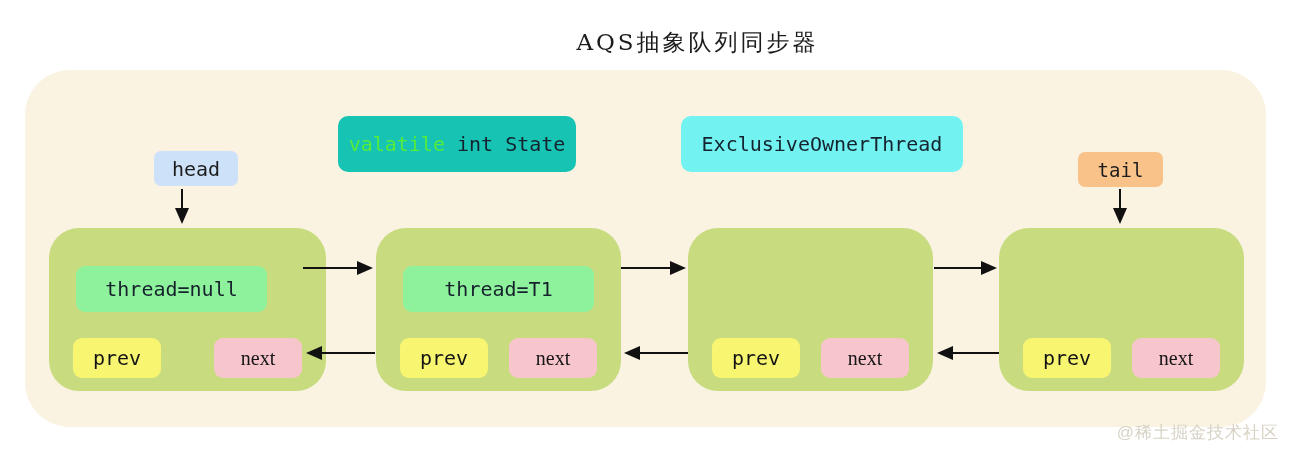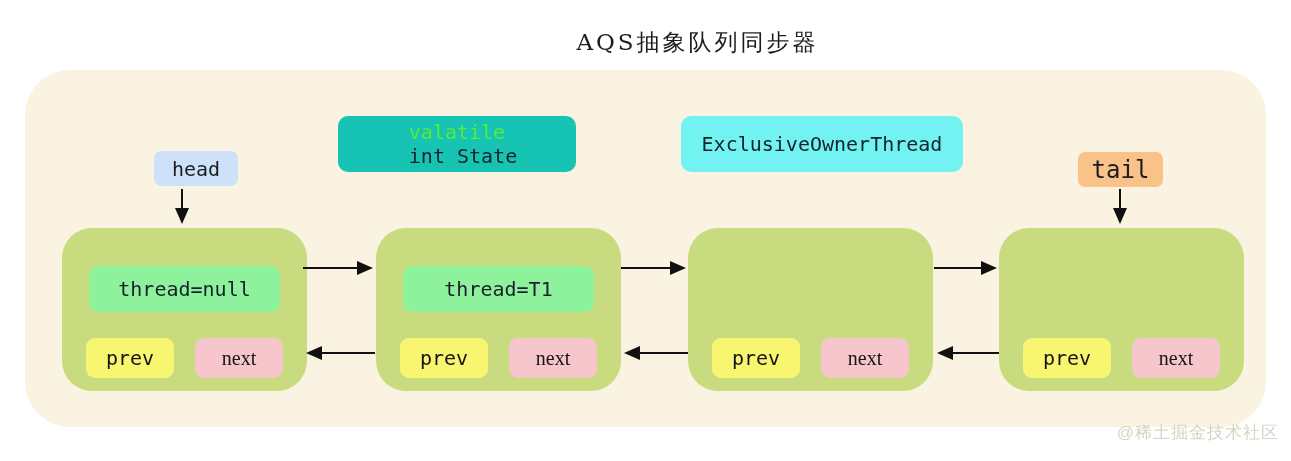--- a/index.html
+++ b/index.html
@@ -26,46 +26,46 @@
     border-radius:45px;
   }
   .pill {
     position:absolute;
     display:flex; align-items:center; justify-content:center;
     white-space:nowrap;
   }
   .state-box {
     left:338px; top:116px; width:238px; height:56px;
     background:#17c3b3; border-radius:10px;
-    font-size:20px; color:#14232e;flex-direction:column;
+    font-size:20px; color:#14232e;
   }
   .state-box .kw { color:#55ec3b; }
   .state-box .rest { white-space:pre; }
   .owner-box {
     left:681px; top:116px; width:282px; height:56px;
     background:#72f2f1; border-radius:10px;
     font-size:20px; color:#14232e;
   }
   .head-label {
     left:154px; top:151px; width:84px; height:35px;
     background:#cde2f9; border-radius:7px;
     font-size:20px; color:#1d1d1d;
   }
   .tail-label {
     left:1078px; top:152px; width:85px; height:35px;
     background:#f9c288; border-radius:7px;
-    font-size:24px; color:#1d1d1d;
+    font-size:19px; color:#1d1d1d;
   }
   .node {
     position:absolute; top:228px;
     width:245px; height:163px;
     background:#c8dc7f;
     border-radius:30px;
   }
-  .node-1 { left:62px; }
+  .node-1 { left:49px;padding-left:32px; }
   .node-2 { left:376px; }
   .node-3 { left:688px; }
   .node-4 { left:999px; }
   .thread-box {
     position:absolute; left:27px; top:38px;
     width:191px; height:46px;
     background:#8ef29d; border-radius:9px;
     display:flex; align-items:center; justify-content:center;
     font-size:20px; color:#15222c; white-space:nowrap;
   }

